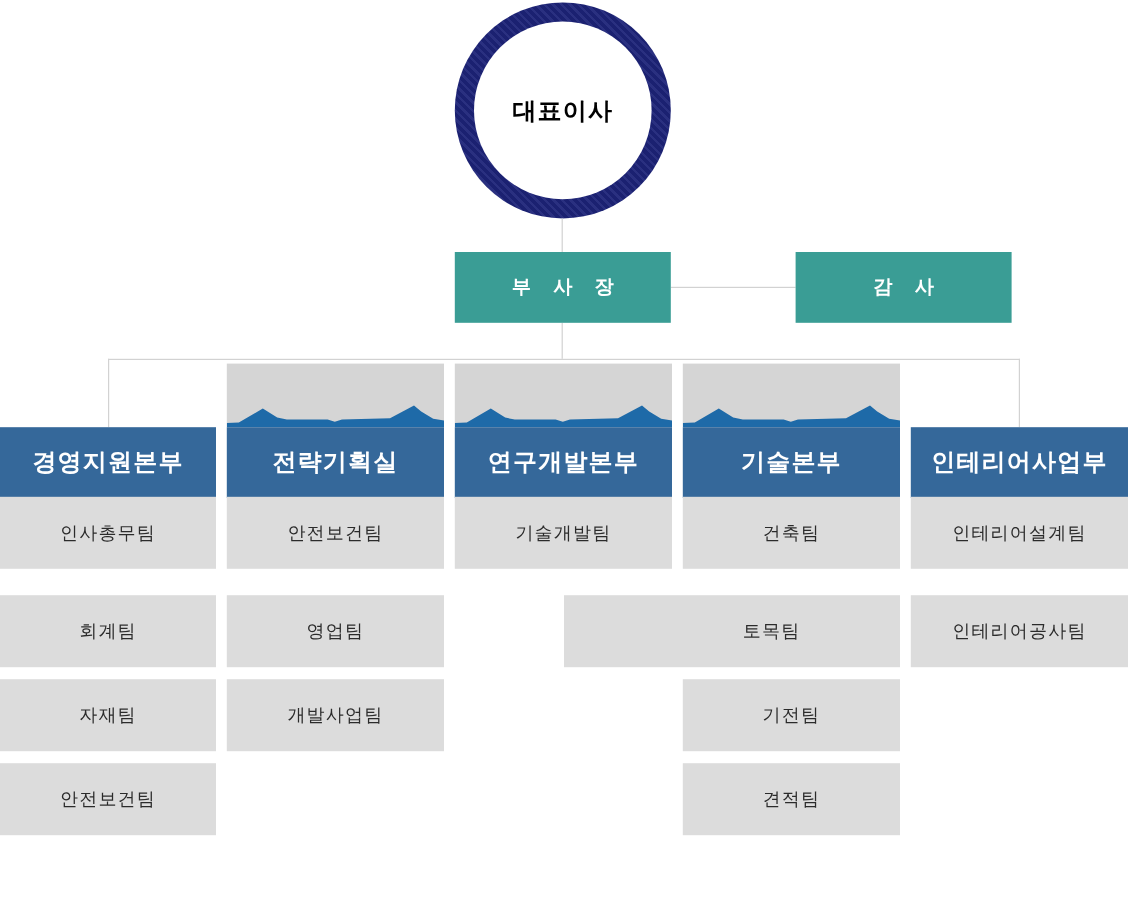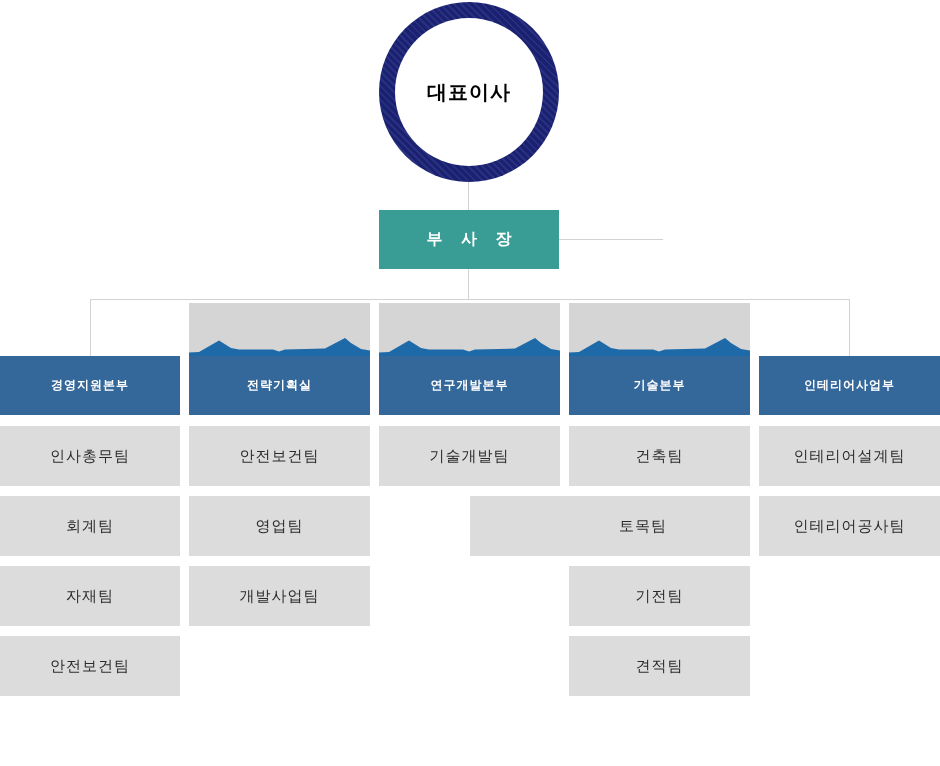--- a/index.html
+++ b/index.html
@@ -57,21 +57,21 @@
     position: absolute;
     top: 336px; width: 181px; height: 20px;
   }
 
   
   .header-box {
     position: absolute;
     top: 356px; height: 59px;
     background: #35689a;
     color: #ffffff;
-    font-size: 12px; font-weight: 700; letter-spacing: 1px;
+    font-size: 20px; font-weight: 700; letter-spacing: 1px;
     display: flex; align-items: center; justify-content: center;
   }
 
   
   .team-box {
     position: absolute;
     height: 60px;
     background: #dcdcdc;
     color: #2b2b2b;
     font-size: 15px; letter-spacing: 1px;
@@ -79,21 +79,21 @@
   }
   .team-wide { padding-left: 66px; box-sizing: border-box; }
 
   
   .c1 { left: 0;     width: 180px; }
   .c2 { left: 189px; width: 181px; }
   .c3 { left: 379px; width: 181px; }
   .c4 { left: 569px; width: 181px; }
   .c5 { left: 759px; width: 181px; }
 
-  .r0 { top: 426px; text-align: center; }
+  .r0 { top: 414px; text-align: center; }
   .r1 { top: 496px; }
   .r2 { top: 566px; }
   .r3 { top: 636px; }
   .r4 { top: 706px; }
 </style>
 </head>
 <body>
 
 <div class="stage">
 
@@ -104,20 +104,21 @@
   </div>
 
   <div class="line" style="left:468px; top:182px; width:1px; height:28px;"></div>
   <div class="line" style="left:559px; top:239px; width:104px; height:1px;"></div>
   <div class="line" style="left:468px; top:269px; width:1px; height:30px;"></div>
   <div class="line" style="left:90px; top:299px; width:760px; height:1px;"></div>
   <div class="line" style="left:90px; top:299px; width:1px; height:57px;"></div>
   <div class="line" style="left:849px; top:299px; width:1px; height:57px;"></div>
 
   <div class="exec-box" style="left:379px;">부 사 장</div>
+  <div class="exec-box" style="left:663px;">감 사</div>
 
   <div class="backdrop c2"></div>
   <div class="backdrop c3"></div>
   <div class="backdrop c4"></div>
 
   <svg class="mountains c2" viewBox="0 0 181 20" preserveAspectRatio="none">
     <polygon fill="#1e6aa8" points="0,20 0,16.5 10,16 30,4.5 42,12 50,13.5 84,13.5 90,15.5 96,13.5 136,12.5 156,2 162,7 172,13 181,14.5 181,20"></polygon>
   </svg>
   <svg class="mountains c3" viewBox="0 0 181 20" preserveAspectRatio="none">
     <polygon fill="#1e6aa8" points="0,20 0,16.5 10,16 30,4.5 42,12 50,13.5 84,13.5 90,15.5 96,13.5 136,12.5 156,2 162,7 172,13 181,14.5 181,20"></polygon>

